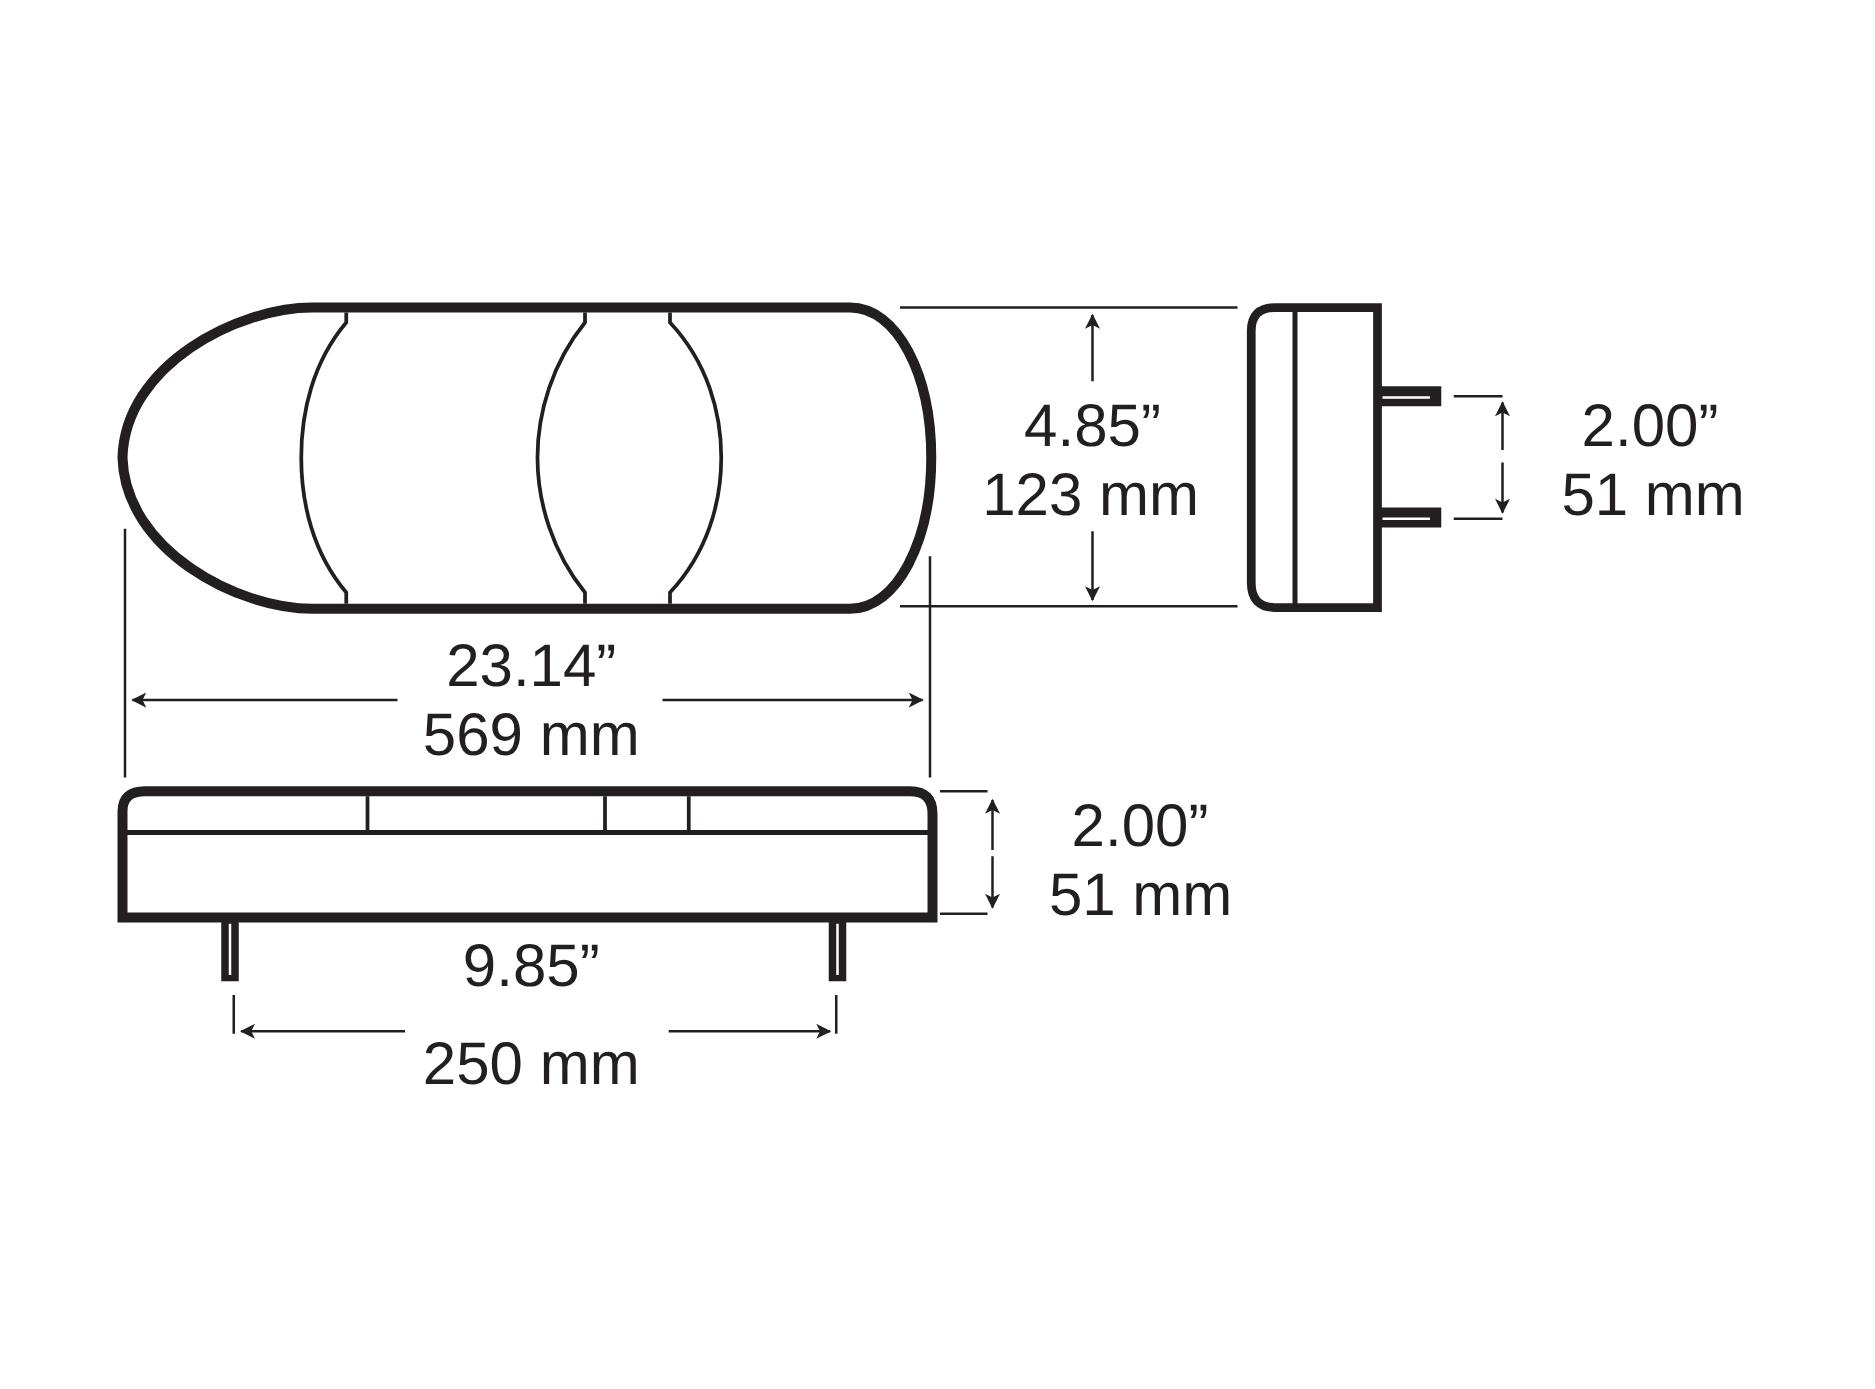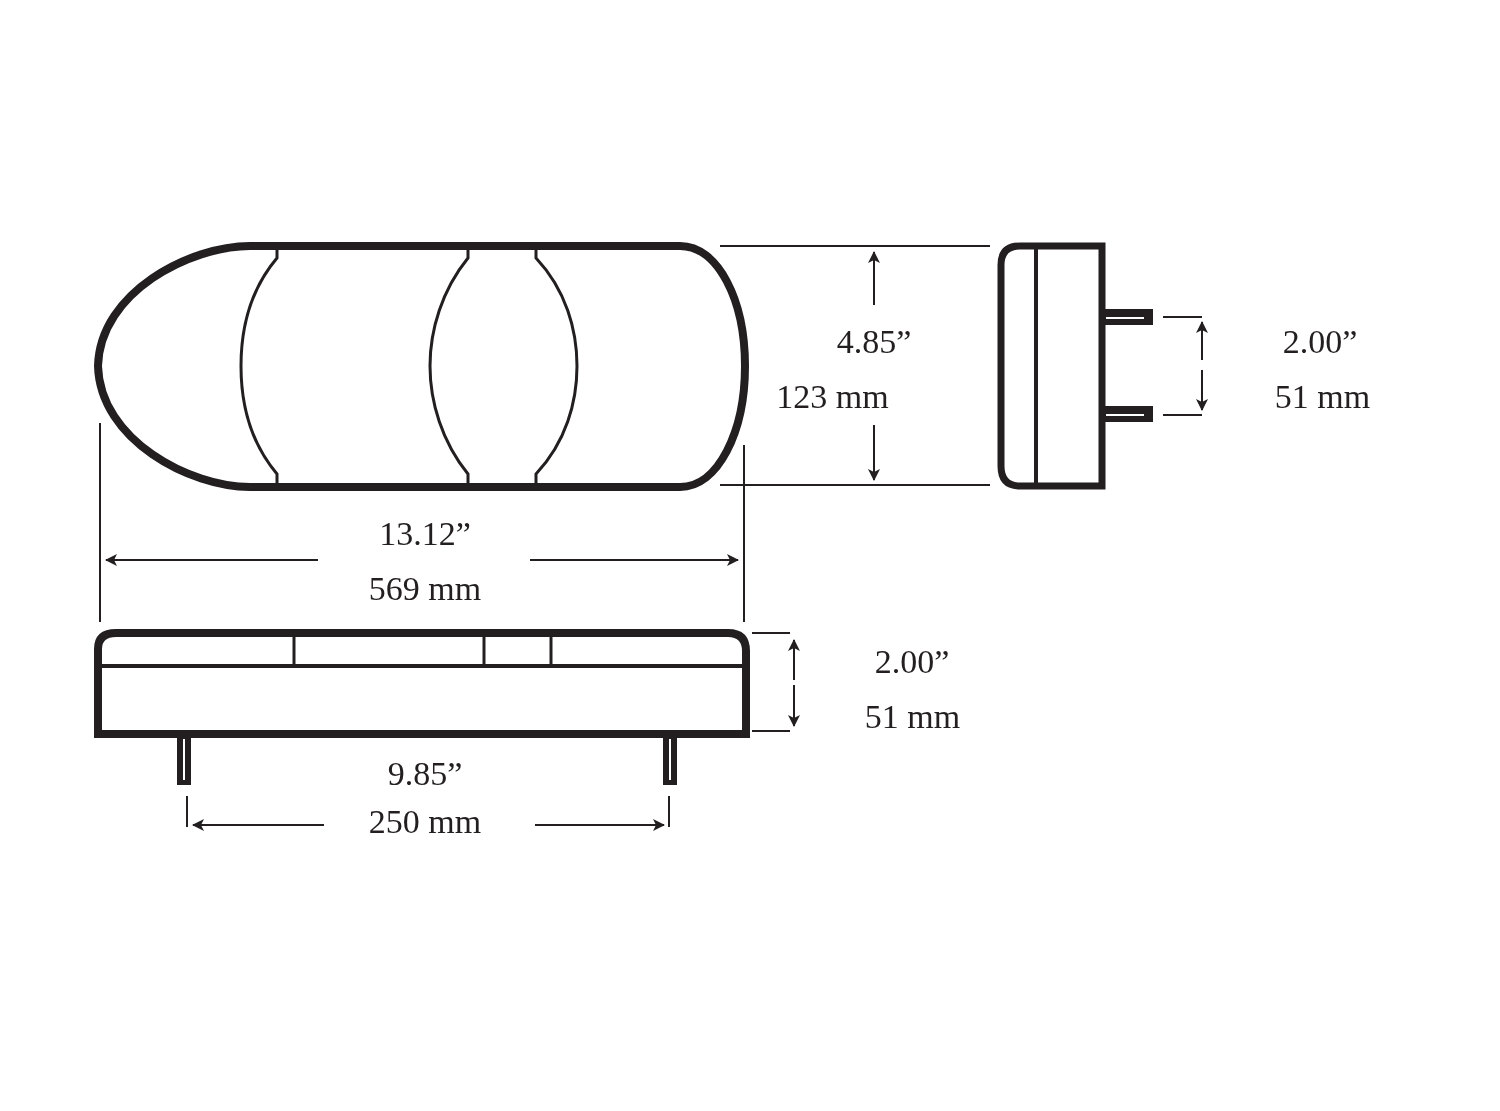--- a/index.html
+++ b/index.html
@@ -1,18 +1,18 @@
 <!DOCTYPE html>
 <html><head>
 <meta charset="utf-8">
 <style>
   html,body{margin:0;padding:0;background:#ffffff;}
   body{width:1500px;height:1111px;position:relative;overflow:hidden;font-family:"Liberation Sans",sans-serif;}
   svg{position:absolute;left:0;top:0;}
-  .lbl{position:absolute;color:#231f20;font-size:34px;line-height:52px;text-align:center;white-space:nowrap;font-family:Liberation Serif, serif;}
+  .lbl{position:absolute;color:#231f20;font-size:48px;line-height:52px;text-align:center;white-space:nowrap;font-family:Liberation Sans, sans-serif;}
 </style>
 </head>
 <body>
 
 <svg width="1500" height="1111" viewBox="0 0 1500 1111">
   <defs>
     <marker id="arr" viewBox="0 0 12 12" refX="11" refY="6" markerWidth="12" markerHeight="12" orient="auto-start-reverse" markerUnits="userSpaceOnUse">
       <path d="M0,0 L12,6 L0,12 L3,6 Z" fill="#231f20"></path>
     </marker>
   </defs>
@@ -74,25 +74,25 @@
 
   <g stroke="#231f20" stroke-width="2" fill="none">
     <line x1="187" y1="796" x2="187" y2="827"></line>
     <line x1="669" y1="796" x2="669" y2="827"></line>
     <line x1="324" y1="825" x2="193" y2="825" marker-end="url(#arr)"></line>
     <line x1="535" y1="825" x2="664" y2="825" marker-end="url(#arr)"></line>
   </g>
 </svg>
 
 <div class="lbl" style="left:784px;top:316px;width:180px;">4.85”</div>
-<div class="lbl" style="left:720px;top:371px;width:225px;">123 mm</div>
+<div class="lbl" style="left:760px;top:371px;width:225px;">123 mm</div>
 
-<div class="lbl" style="left:320px;top:508px;width:210px;">13.12”</div>
+<div class="lbl" style="left:320px;top:508px;width:210px;">23.14”</div>
 <div class="lbl" style="left:305px;top:563px;width:240px;">569 mm</div>
 
 <div class="lbl" style="left:1230px;top:316px;width:180px;">2.00”</div>
 <div class="lbl" style="left:1220px;top:371px;width:205px;">51 mm</div>
 
 <div class="lbl" style="left:822px;top:636px;width:180px;">2.00”</div>
 <div class="lbl" style="left:810px;top:691px;width:205px;">51 mm</div>
 
 <div class="lbl" style="left:340px;top:748px;width:170px;">9.85”</div>
-<div class="lbl" style="left:305px;top:796px;width:240px;">250 mm</div>
+<div class="lbl" style="left:305px;top:826px;width:240px;">250 mm</div>
 
 </body></html>

